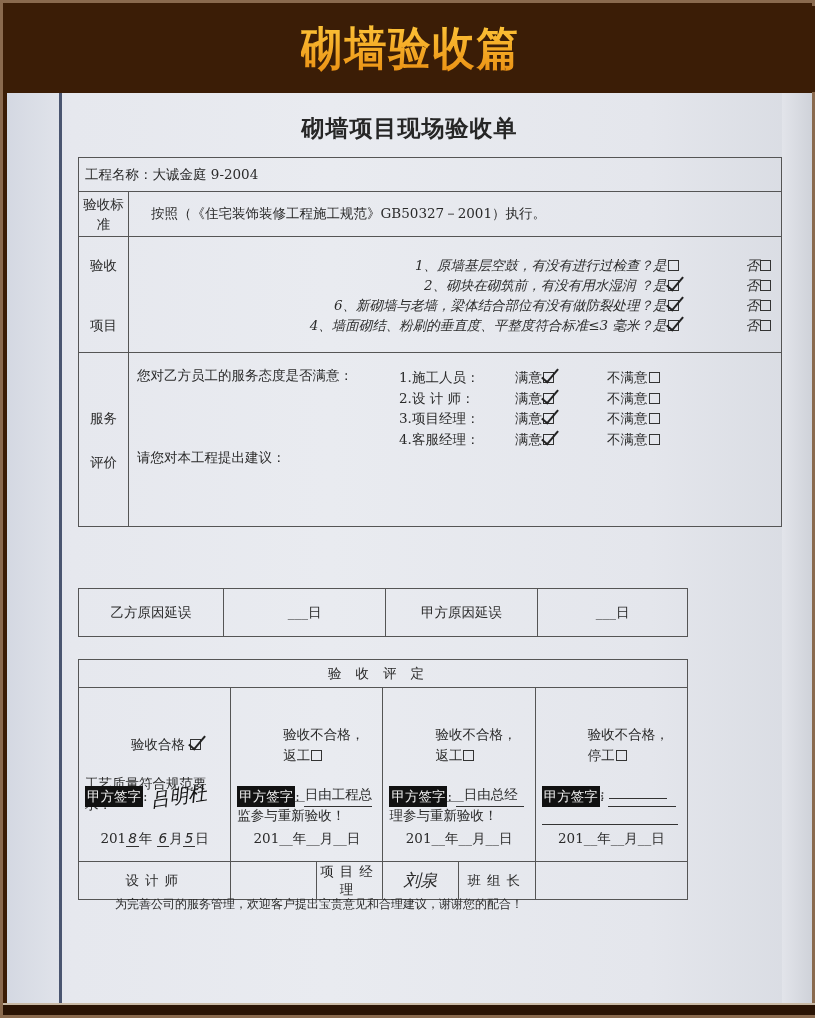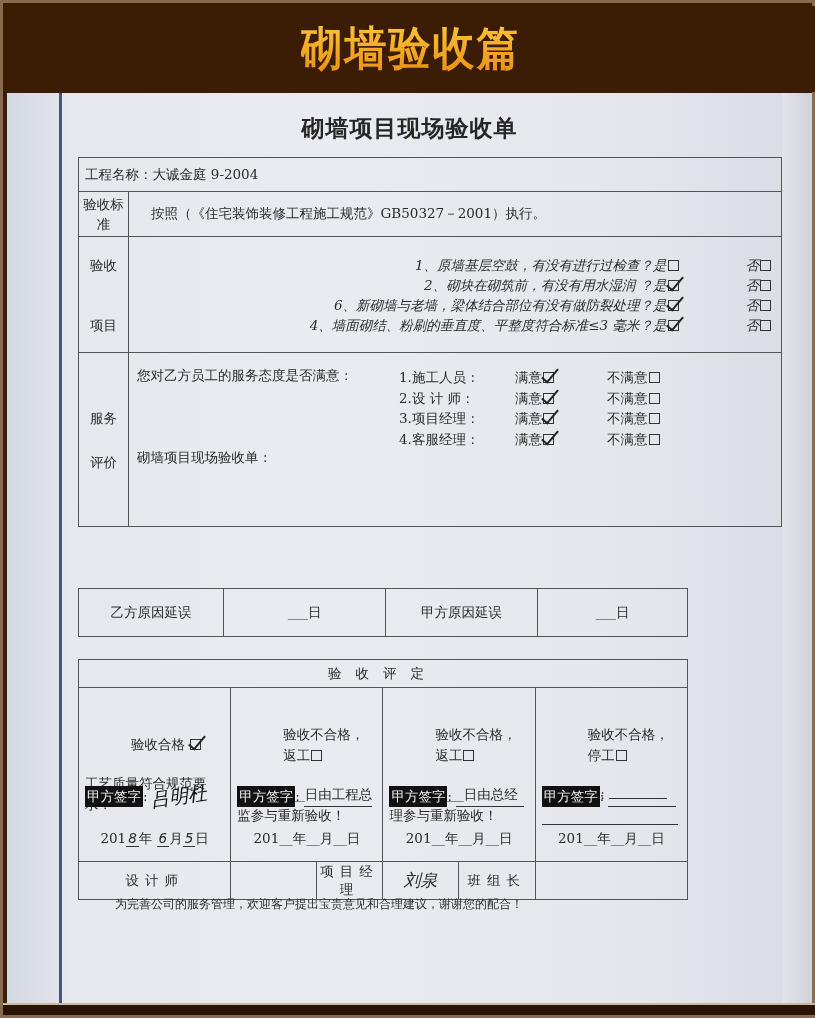--- a/index.html
+++ b/index.html
@@ -151,21 +151,21 @@
                 <span class="svc-role">3.项目经理：</span>
                 <span class="svc-sat"><span>满意</span><span class="box checked"></span></span>
                 <span><span>不满意</span><span class="box"></span></span>
               </div>
               <div class="svc-line">
                 <span class="svc-role">4.客服经理：</span>
                 <span class="svc-sat"><span>满意</span><span class="box checked"></span></span>
                 <span><span>不满意</span><span class="box"></span></span>
               </div>
             </div>
-            <div class="svc-suggest">砌墙项目现场验收单：</div>
+            <div class="svc-suggest">请您对本工程提出建议：</div>
           </div>
         </td>
       </tr>
     </tbody>
       </table>
 
     <table class="form t2">
       <tbody>
           <tr>
         <td style="width:145px">乙方原因延误</td>

